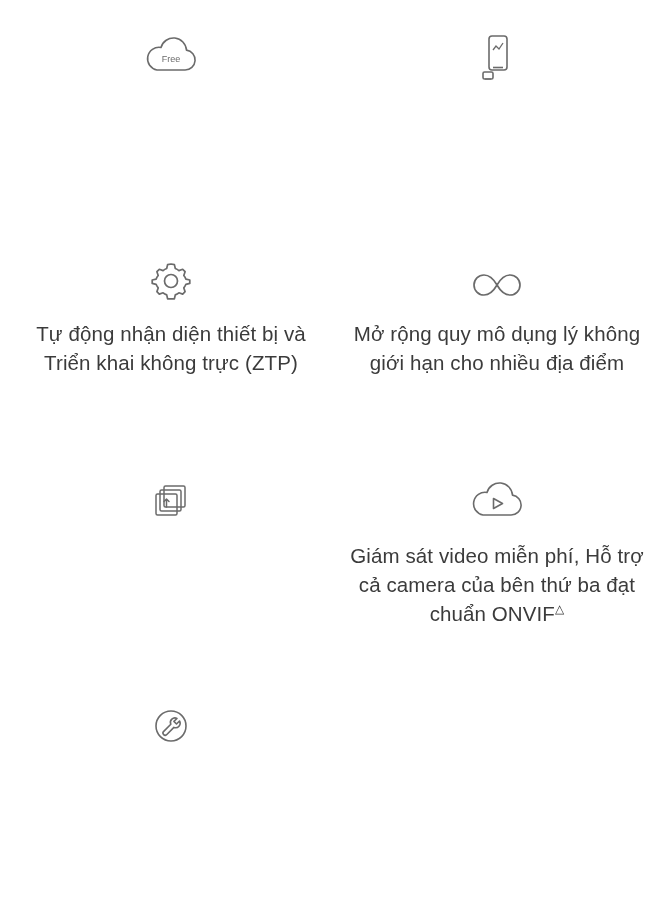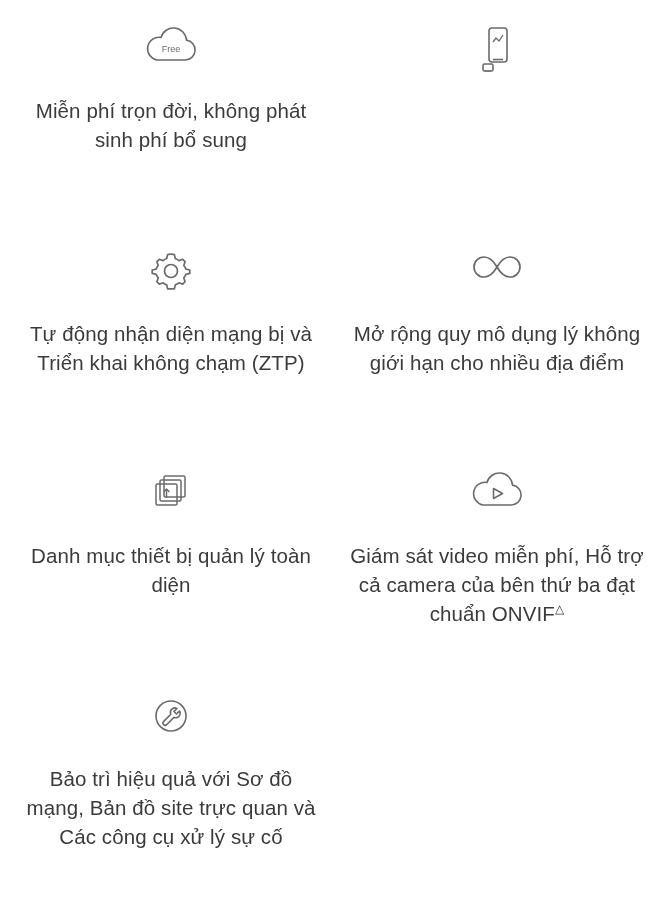--- a/index.html
+++ b/index.html
@@ -21,21 +21,21 @@
   }
   .feature {
     display: flex;
     flex-direction: column;
     align-items: center;
     padding: 14px 10px 0 10px;
   }
   .icon-wrap {
     height: 58px;
     display: flex;
-    align-items: flex-start;
+    align-items: flex-end;
     justify-content: center;
     margin-bottom: 14px;
   }
   .icon-wrap svg {
     display: block;
   }
   .feature-text {
     font-size: 20.5px;
     line-height: 1.42;
     color: #3b3b3b;
@@ -53,21 +53,20 @@
 
 <div id="features-grid">
 
   <div class="feature">
     <span class="icon-wrap">
       <svg width="60" height="48" viewBox="0 0 60 48" fill="none" stroke="#6b6b6b" stroke-width="1.6">
         <path d="M16 36 H44 a10 10 0 0 0 1.5 -19.9 A13 13 0 0 0 20 13.5 A10.5 10.5 0 0 0 16 36 Z" stroke-linejoin="round"></path>
         <text x="30" y="28" font-family="Liberation Sans, sans-serif" font-size="9" fill="#6b6b6b" stroke="none" text-anchor="middle">Free</text>
       </svg>
     </span>
-    <div class="feature-text">Miễn phí trọn đời, không phát sinh phí bổ sung</div>
   </div>
 
   <div class="feature">
     <span class="icon-wrap">
       <svg width="40" height="50" viewBox="0 0 40 50" fill="none" stroke="#6b6b6b" stroke-width="1.6">
         <rect x="12" y="4" width="18" height="34" rx="3"></rect>
         <path d="M16 35.5 h10"></path>
         <path d="M16 18 l3 -4 l3 3 l4 -6" stroke-width="1.3"></path>
         <rect x="6" y="40" width="10" height="7" rx="1.5"></rect>
         <path d="M8 47 h6" stroke-width="1.2"></path>
@@ -75,21 +74,21 @@
     </span>
   </div>
 
   <div class="feature">
     <span class="icon-wrap">
       <svg width="48" height="48" viewBox="0 0 48 48" fill="none" stroke="#6b6b6b" stroke-width="1.7">
         <path d="M24 7 l3.4 .6 .9 3.9 a13.5 13.5 0 0 1 3.6 2.1 l3.8 -1.3 2.4 2.4 -1.3 3.8 a13.5 13.5 0 0 1 2.1 3.6 l3.9 .9 0 3.4 -3.9 .9 a13.5 13.5 0 0 1 -2.1 3.6 l1.3 3.8 -2.4 2.4 -3.8 -1.3 a13.5 13.5 0 0 1 -3.6 2.1 l-.9 3.9 -3.4 0 -3.4 0 -.9 -3.9 a13.5 13.5 0 0 1 -3.6 -2.1 l-3.8 1.3 -2.4 -2.4 1.3 -3.8 a13.5 13.5 0 0 1 -2.1 -3.6 l-3.9 -.9 0 -3.4 3.9 -.9 a13.5 13.5 0 0 1 2.1 -3.6 l-1.3 -3.8 2.4 -2.4 3.8 1.3 a13.5 13.5 0 0 1 3.6 -2.1 l.9 -3.9 z" stroke-linejoin="round"></path>
         <circle cx="24" cy="24" r="6.5"></circle>
       </svg>
     </span>
-    <div class="feature-text">Tự động nhận diện mạng bị và Triển khai không chạm (ZTP)</div>
+    <div class="feature-text">Tự động nhận diện thiết bị và Triển khai không trực (ZTP)</div>
   </div>
 
 
   <div class="feature">
     <span class="icon-wrap">
       <svg width="60" height="40" viewBox="0 0 60 40" fill="none" stroke="#6b6b6b" stroke-width="1.7">
         <path d="M30 20 c -4 -7 -8 -10 -13 -10 a10 10 0 0 0 0 20 c 5 0 9 -3 13 -10 c 4 -7 8 -10 13 -10 a10 10 0 0 1 0 20 c -5 0 -9 -3 -13 -10 z" stroke-linejoin="round"></path>
       </svg>
     </span>
     <div class="feature-text">Mở rộng quy mô dụng lý không giới hạn cho nhiều địa điểm</div>
@@ -97,21 +96,20 @@
 
   <div class="feature">
     <span class="icon-wrap">
       <svg width="48" height="48" viewBox="0 0 48 48" fill="none" stroke="#6b6b6b" stroke-width="1.5">
         <rect x="17" y="7" width="21" height="21" rx="1.5"></rect>
         <rect x="13" y="11" width="21" height="21" rx="1.5"></rect>
         <rect x="9" y="15" width="21" height="21" rx="1.5"></rect>
         <path d="M19.5 28 v-8 m0 0 l-2.5 2.5 m2.5 -2.5 l2.5 2.5" stroke-linecap="round" stroke-linejoin="round"></path>
       </svg>
     </span>
-    <div class="feature-text">Danh mục thiết bị quản lý toàn diện</div>
   </div>
 
   <div class="feature">
     <span class="icon-wrap">
       <svg width="60" height="48" viewBox="0 0 60 48" fill="none" stroke="#6b6b6b" stroke-width="1.6">
         <path d="M16 36 H44 a10 10 0 0 0 1.5 -19.9 A13 13 0 0 0 20 13.5 A10.5 10.5 0 0 0 16 36 Z" stroke-linejoin="round"></path>
         <path d="M26.5 19.5 l9 5 -9 5 z" stroke-linejoin="round"></path>
       </svg>
     </span>
     <div class="feature-text">
@@ -119,16 +117,15 @@
     </div>
   </div>
 
   <div class="feature">
     <span class="icon-wrap">
       <svg width="48" height="48" viewBox="0 0 48 48" fill="none" stroke="#6b6b6b" stroke-width="1.6">
         <circle cx="24" cy="24" r="15"></circle>
         <path d="M30 16.5 a4.5 4.5 0 0 0 -6.2 5.8 l-7.3 7.3 a2.2 2.2 0 0 0 3.1 3.1 l7.3 -7.3 a4.5 4.5 0 0 0 5.6 -6.4 l-3 3 -2.6 -2.6 z" stroke-linejoin="round"></path>
       </svg>
     </span>
-    <div class="feature-text">Bảo trì hiệu quả với Sơ đồ mạng, Bản đồ site trực quan và Các công cụ xử lý sự cố</div>
   </div>
 
 </div>
 
 </body></html>

